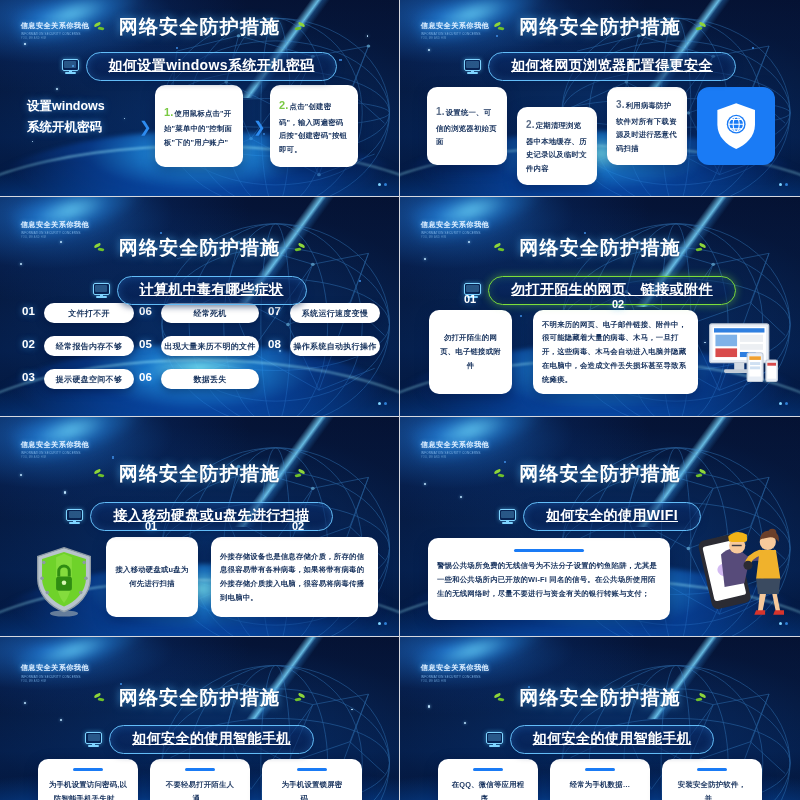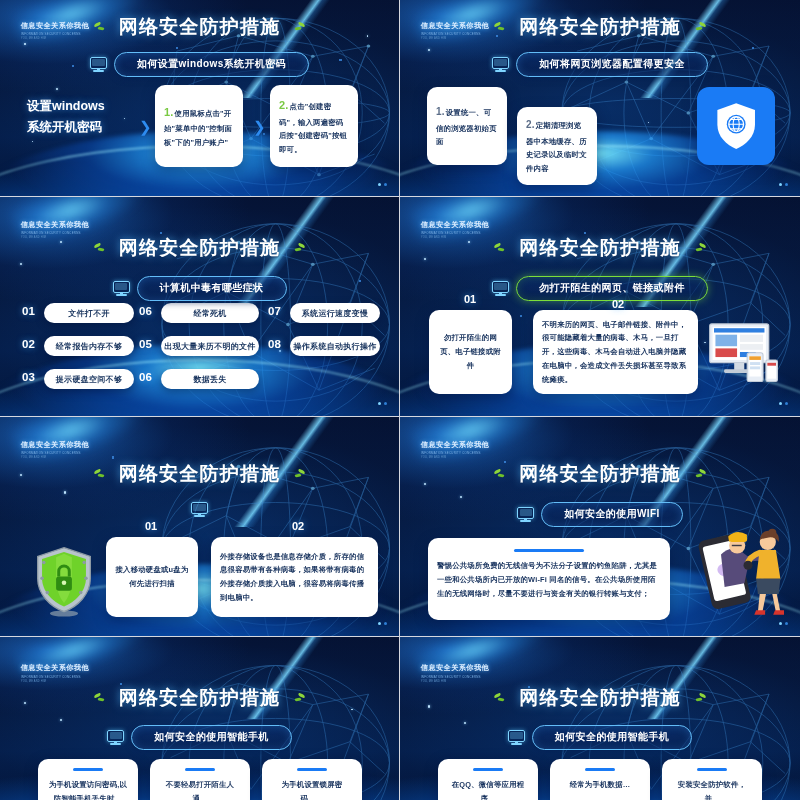--- a/index.html
+++ b/index.html
@@ -119,22 +119,23 @@
   }
   .monitor .nk { position: absolute; left: 7px; top: 11.5px; width: 3px; height: 2px; background: #7fd4ff; }
   .monitor .bs { position: absolute; left: 3px; top: 13.3px; width: 11px; height: 1.7px; background: #7fd4ff; border-radius: 1px; }
 
   .pill {
     border: 1.5px solid #63bdf8;
     border-radius: 999px;
     padding: 4px 22px 5px;
     background: linear-gradient(180deg, rgba(10,46,110,0.55), rgba(6,28,78,0.55));
     box-shadow: 0 2px 6px rgba(0,30,80,.55), inset 0 0 9px rgba(60,150,240,.28);
-    color: #fff; font-size: 10px; font-weight: 700; letter-spacing: .4px;
+    color: #fff; font-size: 14px; font-weight: 700; letter-spacing: .4px;
     white-space: nowrap;
+    text-decoration: underline;
   }
   .pill.green { border-color: #7ddf3a; box-shadow: 0 0 8px rgba(120,225,70,.45), inset 0 0 9px rgba(90,200,60,.22); }
 
   
   .card {
     position: absolute; background: #ffffff;
     border-radius: 10px;
     box-shadow: 0 4px 14px rgba(0,18,60,.45);
     color: #16325c;
     display: flex; flex-direction: column; justify-content: center;
@@ -363,20 +364,23 @@
           <span class="bs"></span>
         </span>
       <span class="pill">如何将网页浏览器配置得更安全</span>
     </div>
 
     <div class="card" style="left:27px;top:87px;width:80px;height:78px;">
       <div class="card-body"><span class="num-gray">1.</span><span>设置统一、可信的浏览器初始页面</span></div>
     </div>
     <div class="card" style="left:117px;top:87px;width:80px;height:78px;margin-top:20px;">
       <div class="card-body"><span class="num-gray">2.</span><span>定期清理浏览器中本地缓存、历史记录以及临时文件内容</span></div>
+    </div>
+    <div class="card" style="left:207px;top:87px;width:80px;height:78px;">
+      <div class="card-body"><span class="num-gray">3.</span><span>利用病毒防护软件对所有下载资源及时进行恶意代码扫描</span></div>
     </div>
     <div class="shieldcard" style="left:297px;top:87px;width:78px;height:78px;">
       <svg viewBox="0 0 64 72">
         <path d="M32 2 L60 12 V34 C60 52 46 64 32 70 C18 64 4 52 4 34 V12 Z" fill="#ffffff"></path>
         <circle cx="32" cy="33" r="14" fill="#1a7bf5"></circle>
         <circle cx="32" cy="33" r="11" fill="none" stroke="#ffffff" stroke-width="2"></circle>
         <ellipse cx="32" cy="33" rx="4.5" ry="11" fill="none" stroke="#ffffff" stroke-width="1.6"></ellipse>
         <path d="M21 33 H43 M23 26 H41 M23 40 H41" stroke="#ffffff" stroke-width="1.6" fill="none"></path>
       </svg>
     </div>
@@ -633,20 +637,21 @@
           <i></i>
           <i></i>
         </span>
     </div>
     <div class="pill-row" style="top:85px;">
       <span class="monitor">
           <span class="scr"></span>
           <span class="nk"></span>
           <span class="bs"></span>
         </span>
+      <span class="pill">接入移动硬盘或u盘先进行扫描</span>
     </div>
 
     <span class="stepnum" style="left:145px;top:103px;">01</span>
     <span class="stepnum" style="left:292px;top:103px;">02</span>
 
     <div class="lockshield" style="left:33px;top:128px;width:62px;height:72px;">
       <svg viewBox="0 0 70 82">
         <path d="M35 3 L65 13 V38 C65 56 51 70 35 76 C19 70 5 56 5 38 V13 Z" fill="#b9c4cc" stroke="#8d9aa4" stroke-width="1.5"></path>
         <path d="M35 8 L60 16 V38 C60 53 48 65 35 70 C22 65 10 53 10 38 V16 Z" fill="#6fd22a"></path>
         <path d="M35 10 L44 14 V38 C44 51 40 60 35 66 C30 60 26 51 26 38 V14 Z" fill="#95e34d" opacity=".55"></path>

